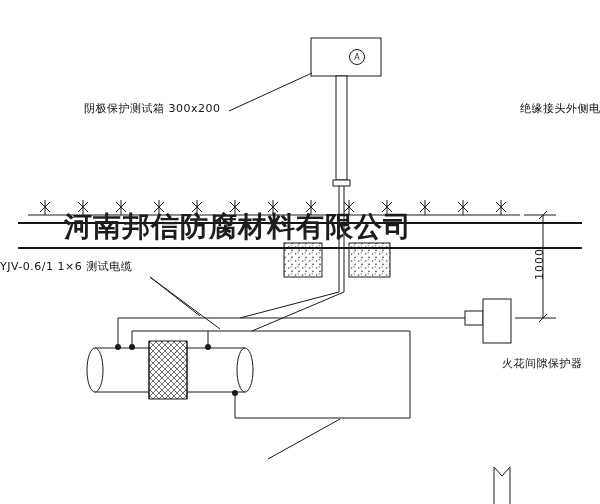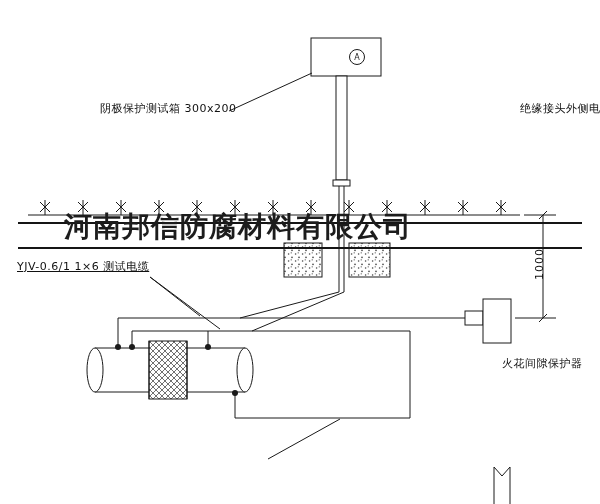--- a/index.html
+++ b/index.html
@@ -5,23 +5,23 @@
   html,body{margin:0;padding:0;background:#ffffff;}
   .canvas{
     position:relative;width:600px;height:504px;background:#ffffff;
     overflow:hidden;font-family:"DejaVu Sans","Liberation Sans",sans-serif;
   }
   .canvas svg{position:absolute;left:0;top:0;}
   .label{
     position:absolute;font-size:11px;color:#111;white-space:nowrap;
     line-height:14px;letter-spacing:0.5px;
   }
-  .lbl-testbox{left:100px;top:102px;}
+  .lbl-testbox{left:84px;top:102px;}
   .lbl-insulated{left:520px;top:102px;}
-  .lbl-testcable{left:17px;top:260px;text-decoration:underline;}
+  .lbl-testcable{left:0;top:260px;}
   .lbl-sparkgap{left:502px;top:357px;}
   .lbl-bottomcable{left:60px;top:457px;}
   .lbl-dim{left:524px;top:257px;transform:rotate(-90deg);transform-origin:center;letter-spacing:1px;}
   .watermark{position:absolute;left:0;top:0;width:600px;height:504px;pointer-events:none;}
   .wm-text{
     position:absolute;left:64px;top:208px;width:472px;
     font-family:"DejaVu Serif","Liberation Serif",serif;
     font-size:28px;font-weight:bold;color:#1c1c1c;white-space:nowrap;
     letter-spacing:1px;
   }

